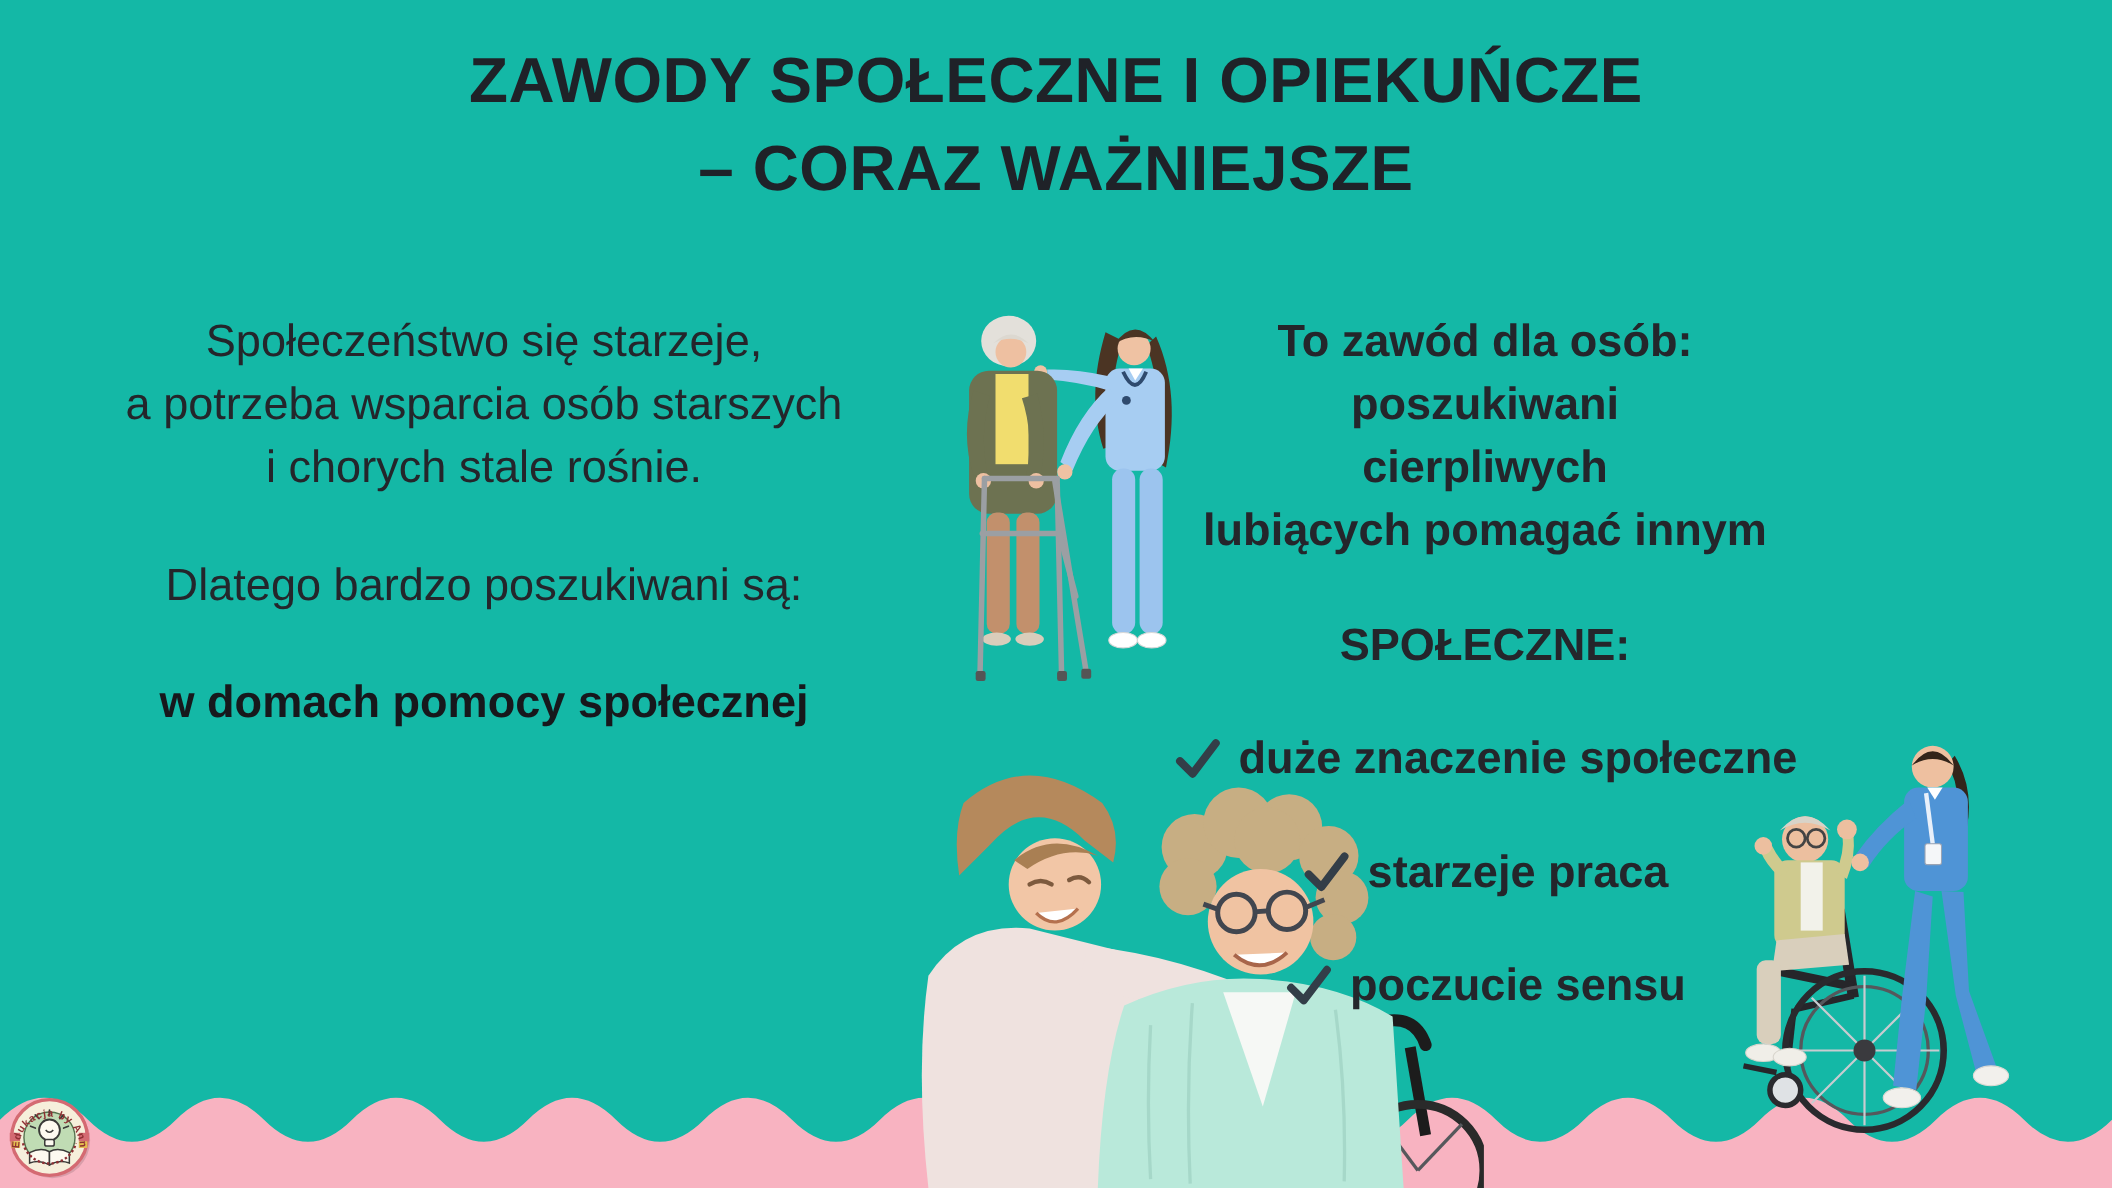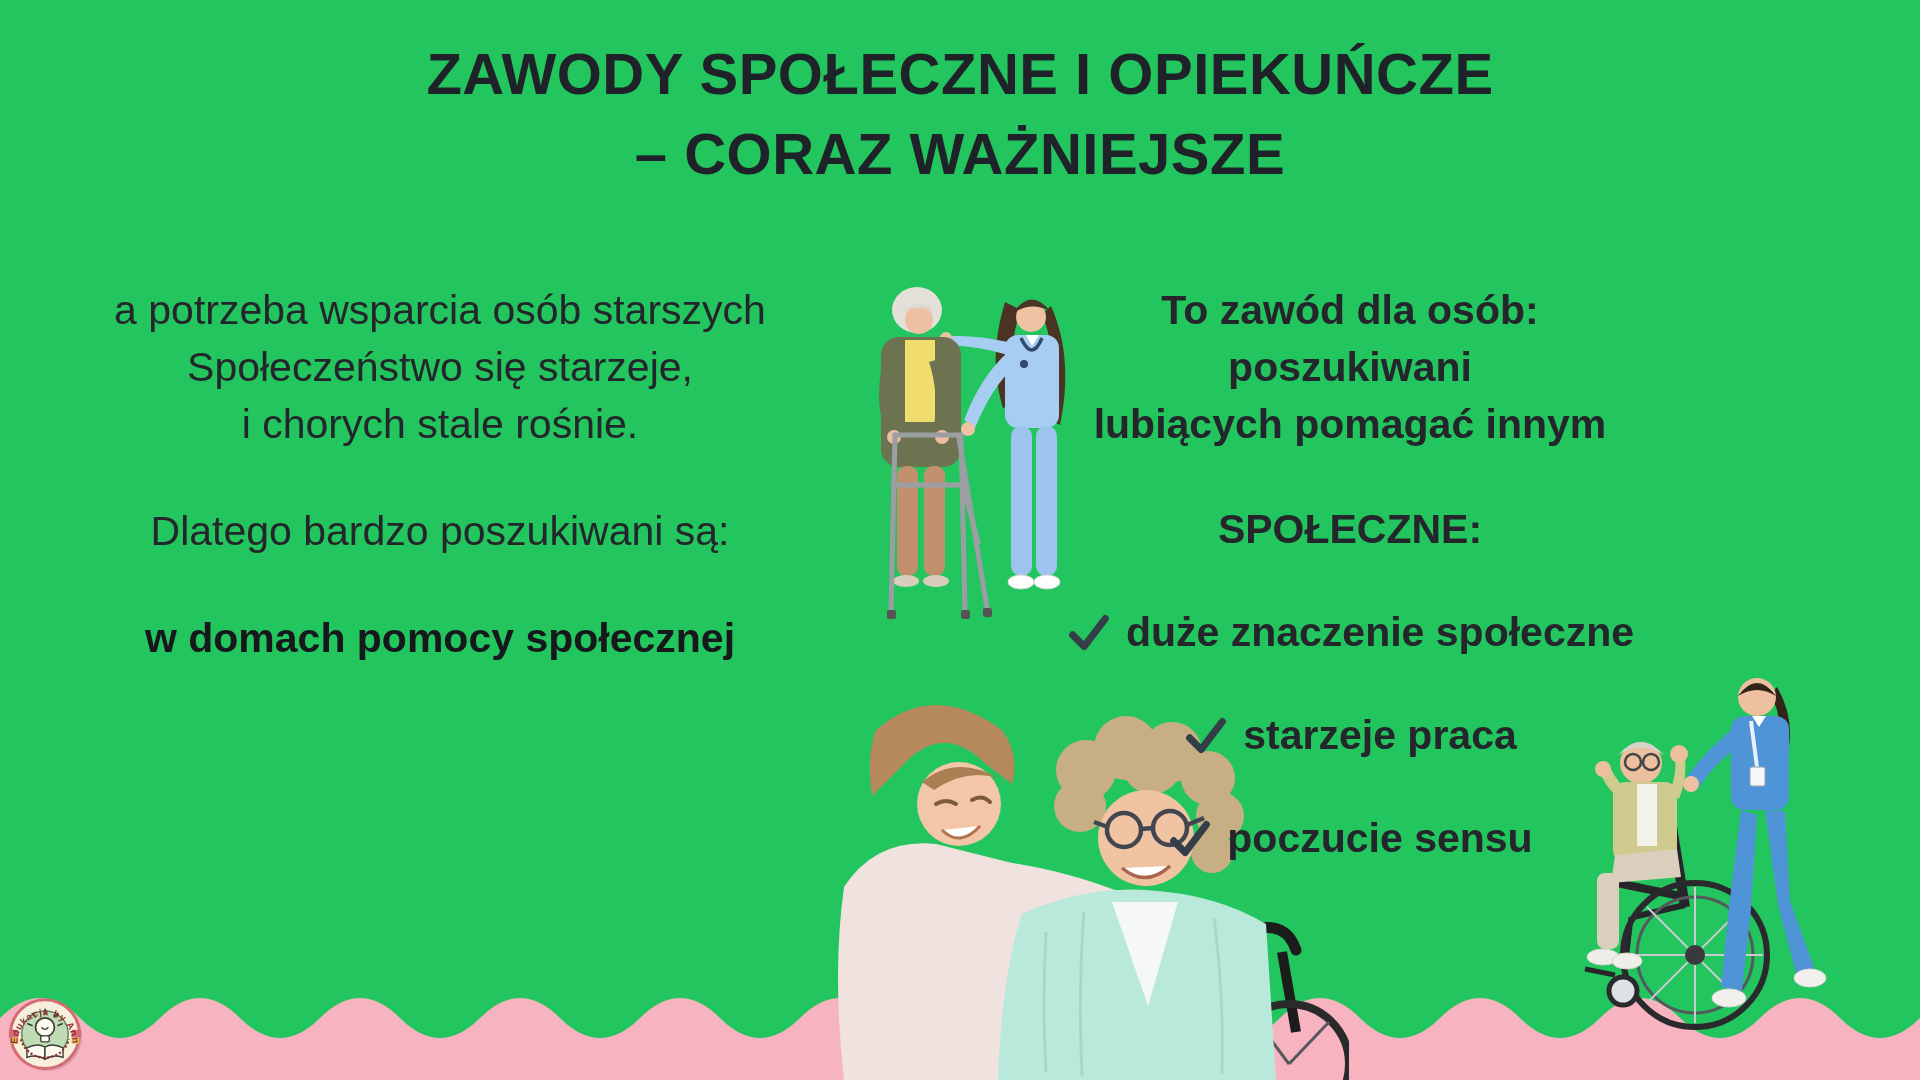--- a/index.html
+++ b/index.html
@@ -1,17 +1,17 @@
 <!DOCTYPE html>
 <html><head>
 <meta charset="utf-8">
 <style>
   html,body{margin:0;padding:0;background:#ffffff;}
   .canvas{
-    position:relative;width:1920px;height:1080px;background:#22c55e;
+    position:relative;width:1920px;height:1080px;background:#14b8a6;
     overflow:hidden;font-family:"Liberation Sans",sans-serif;color:#1f2228;
   }
   
   .title{
     position:absolute;top:34px;left:0;right:0;text-align:center;
     font-size:58px;line-height:80px;font-weight:bold;letter-spacing:.5px;
     color:#1f2228;z-index:5;
   }
   .col{
     position:absolute;top:282px;width:700px;text-align:center;
@@ -45,36 +45,37 @@
     <path fill="#f8b3c1" d="M0,30 q40,-40 80,0 q40,40 80,0 q40,-40 80,0 q40,40 80,0 q40,-40 80,0 q40,40 80,0 q40,-40 80,0 q40,40 80,0 q40,-40 80,0 q40,40 80,0 q40,-40 80,0 q40,40 80,0 q40,-40 80,0 q40,40 80,0 q40,-40 80,0 q40,40 80,0 q40,-40 80,0 q40,40 80,0 q40,-40 80,0 q40,40 80,0 q40,-40 80,0 q40,40 80,0 q40,-40 80,0 q40,40 80,0 L1920,92 L0,92 Z"></path>
   </svg>
 
   <header class="title">
     <div>ZAWODY SPOŁECZNE I OPIEKUŃCZE</div>
     <div>– CORAZ WAŻNIEJSZE</div>
   </header>
 
   <section class="col col-left">
     <div>
+      <div>Społeczeństwo się starzeje,</div>
       <div>a potrzeba wsparcia osób starszych</div>
-      <div>Społeczeństwo się starzeje,</div>
       <div>i chorych stale rośnie.</div>
     </div>
     <div class="gap-lg"></div>
     <div>Dlatego bardzo poszukiwani są:</div>
     <div class="gap-lg"></div>
     <div>
       <div class="bold-line">w domach pomocy społecznej</div>
     </div>
   </section>
 
   <section class="col col-right">
     <div>
       <div>To zawód dla osób:</div>
       <div>poszukiwani</div>
+      <div>cierpliwych</div>
       <div>lubiących pomagać innym</div>
     </div>
     <div class="gap-md"></div>
     <div>SPOŁECZNE:</div>
     <div class="benefit">
       <svg width="46" height="46" viewBox="0 0 48 48">
         <path d="M7,26 L19,38 L41,9" fill="none" stroke="#333e48" stroke-width="7.5" stroke-linecap="round" stroke-linejoin="round"></path>
       </svg>
       <span>duże znaczenie społeczne</span>
     </div>

